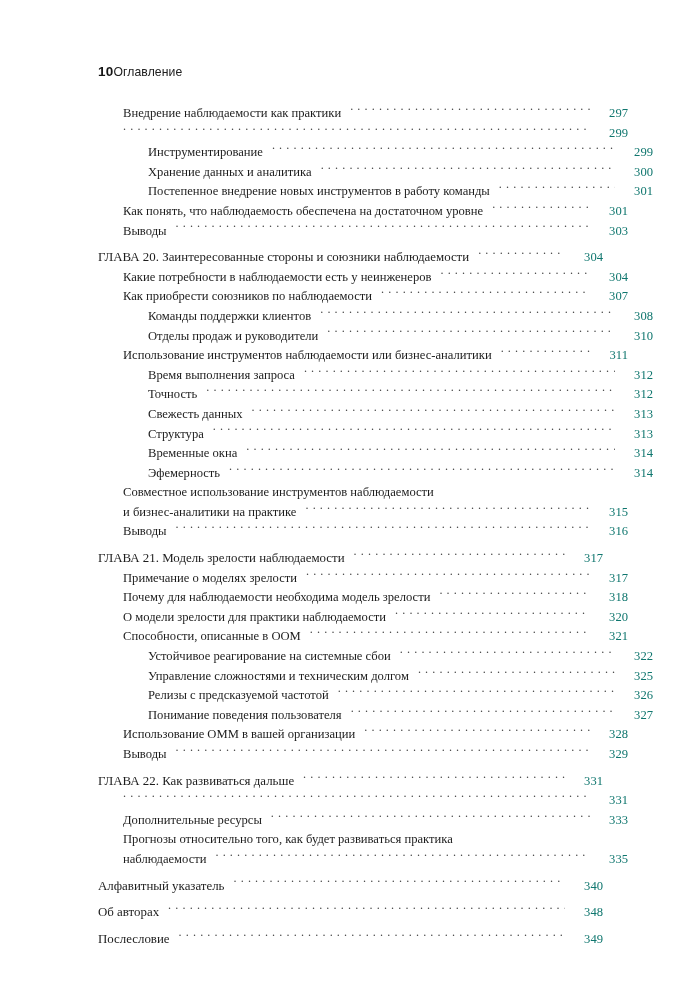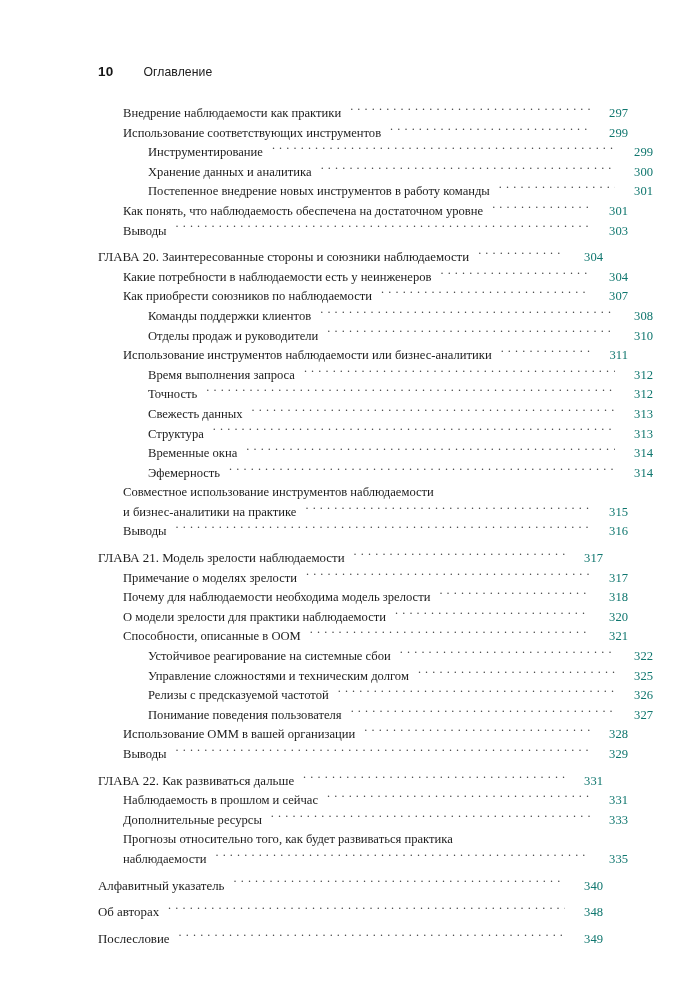--- a/index.html
+++ b/index.html
@@ -34,21 +34,20 @@
   .folio {
     font-size: 13.5px;
     font-weight: bold;
     color: #161616;
     letter-spacing: 0.2px;
   }
   .head-title {
     font-size: 12.2px;
     font-weight: normal;
     color: #202020;
-    margin-left: 30px;
     letter-spacing: 0.1px;
   }
   
   .toc {
     position: absolute;
     left: 98px;
     top: 104px;
     width: 505px;
   }
   .toc-entry {
@@ -109,21 +108,20 @@
     <span class="head-title">Оглавление</span>
   </div>
 
   <div class="toc" id="toc-list">
       <div class="toc-entry lvl1">
         <span class="toc-title">Внедрение наблюдаемости как практики</span>
         <span class="toc-leader"></span>
         <span class="toc-page">297</span>
       </div>
       <div class="toc-entry lvl1">
-        <span class="toc-title">Использование соответствующих инструментов</span>
         <span class="toc-leader"></span>
         <span class="toc-page">299</span>
       </div>
       <div class="toc-entry lvl2">
         <span class="toc-title">Инструментирование</span>
         <span class="toc-leader"></span>
         <span class="toc-page">299</span>
       </div>
       <div class="toc-entry lvl2">
         <span class="toc-title">Хранение данных и аналитика</span>
@@ -274,21 +272,20 @@
         <span class="toc-title">Выводы</span>
         <span class="toc-leader"></span>
         <span class="toc-page">329</span>
       </div>
       <div class="toc-entry chapter gap-before">
         <span class="toc-title">ГЛАВА 22. Как развиваться дальше</span>
         <span class="toc-leader"></span>
         <span class="toc-page">331</span>
       </div>
       <div class="toc-entry lvl1">
-        <span class="toc-title">Наблюдаемость в прошлом и сейчас</span>
         <span class="toc-leader"></span>
         <span class="toc-page">331</span>
       </div>
       <div class="toc-entry lvl1">
         <span class="toc-title">Дополнительные ресурсы</span>
         <span class="toc-leader"></span>
         <span class="toc-page">333</span>
       </div>
       <div class="toc-entry lvl1 cont-first">
         <span class="toc-title">Прогнозы относительно того, как будет развиваться практика</span>

